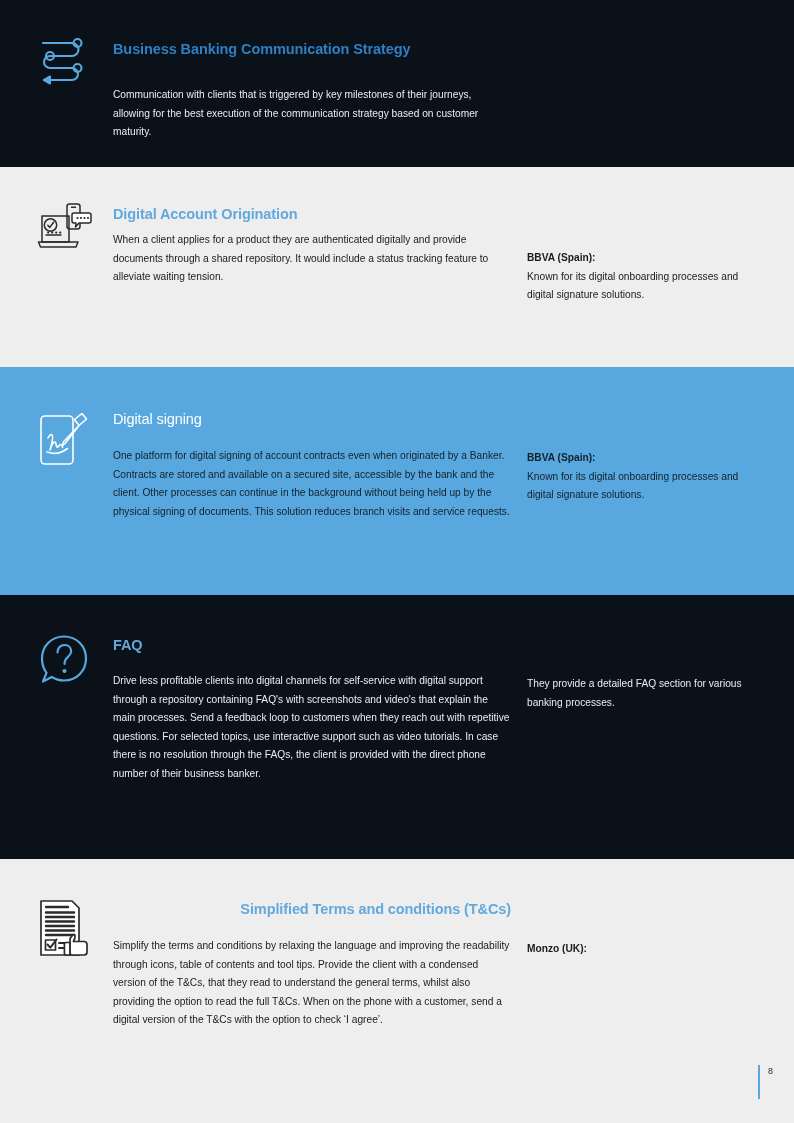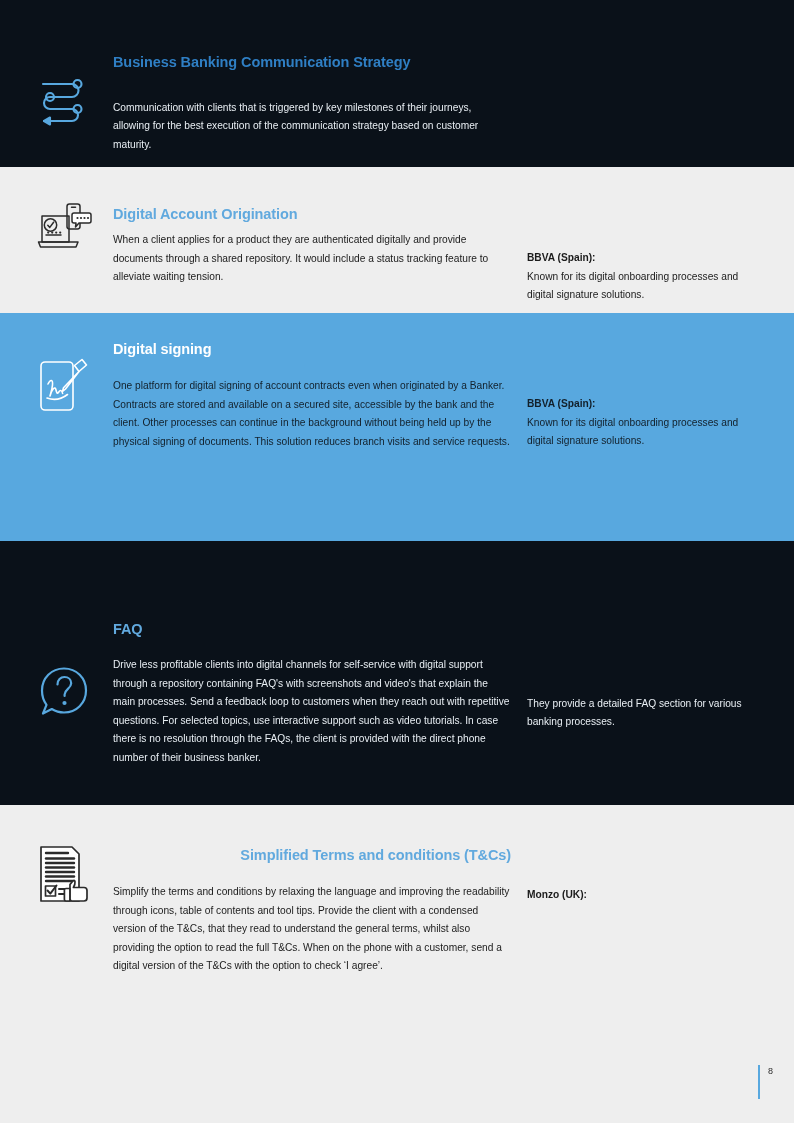--- a/index.html
+++ b/index.html
@@ -26,26 +26,26 @@
 
   
   .section {
     position: relative;
     width: 100%;
     display: flex;
     flex-direction: row;
     padding: 0;
   }
 
-  .section.dark       { background: #0a1119; align-items: center; }
+  .section.dark       { background: #0a1119; }
   .section.light      { background: #eeeeee; }
   .section.blue       { background: #58a8df; }
 
   .sec-0 { height: 167px; }
-  .sec-1 { height: 146px; }
+  .sec-1 { height: 200px; }
   .sec-2 { height: 228px; }
   .sec-3 { height: 264px; }
   .sec-4 { height: 230px; }
 
   .icon-col {
     width: 113px;
     flex: 0 0 113px;
     display: flex;
     justify-content: flex-start;
     padding-left: 36px;
@@ -80,21 +80,21 @@
   h2.heading {
     font-size: 14.5px;
     font-weight: bold;
     letter-spacing: -0.1px;
     line-height: 1.2;
     margin: 0;
   }
 
   .sec-0 h2.heading { margin-top: 41px; color: #2f7fc4; font-weight: bold; }
   .sec-1 h2.heading { margin-top: 39px; color: #61a9de; font-weight: bold; }
-  .sec-2 h2.heading { margin-top: 28px; color: #ffffff; font-weight: bold; }
+  .sec-2 h2.heading { margin-top: 44px; color: #ffffff; font-weight: normal; }
   .sec-3 h2.heading { margin-top: 42px; color: #61a9de; font-weight: bold; }
   .sec-4 h2.heading { margin-top: 42px; color: #61a9de; font-weight: bold; text-align: right; }
 
   p.body-text {
     font-size: 10.2px;
     line-height: 18.5px;
     margin: 0;
   }
 
   .sec-0 p.body-text { margin-top: 28px; color: #e8eef3; }

